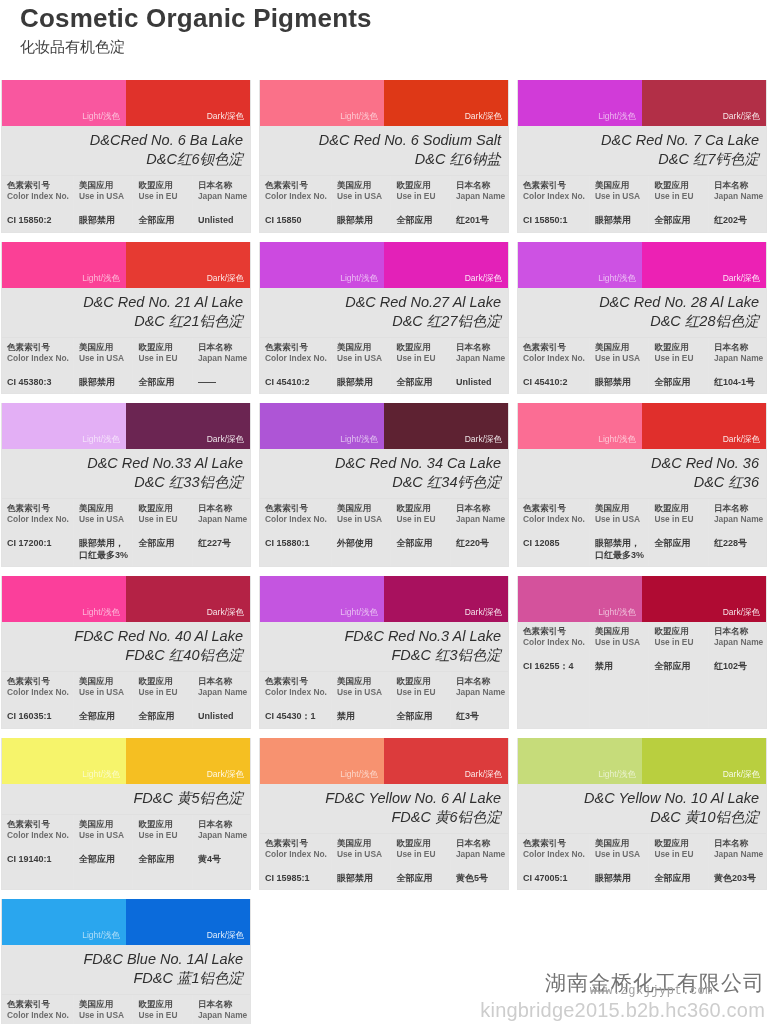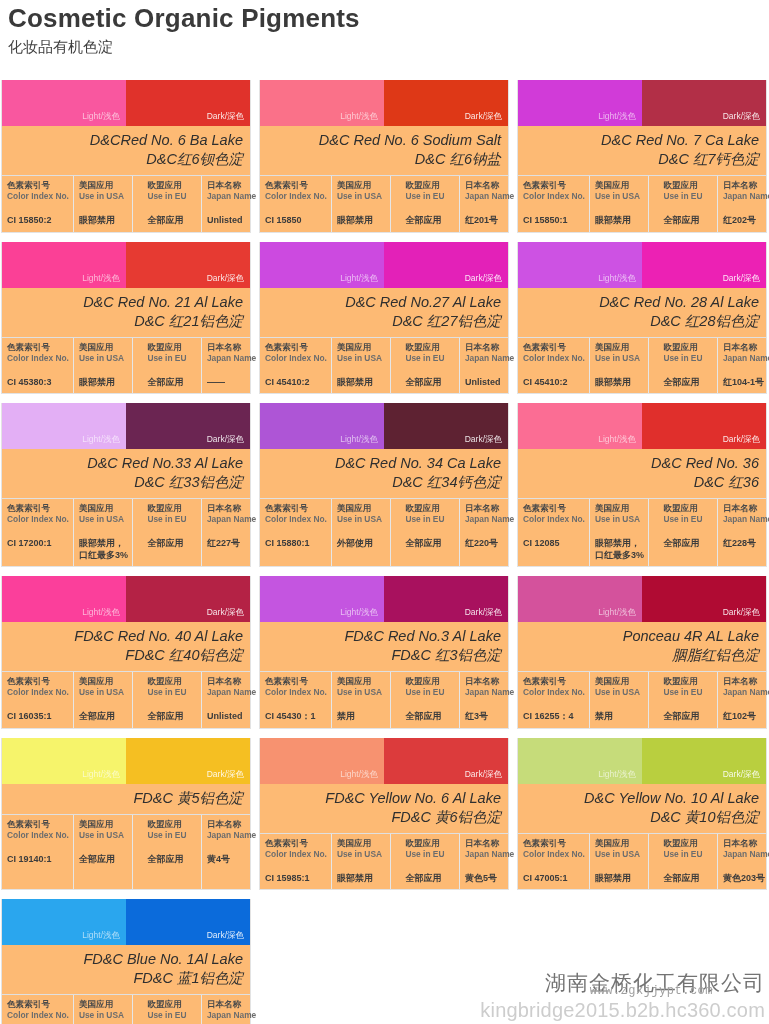--- a/index.html
+++ b/index.html
@@ -10,21 +10,21 @@
     font-family: "Liberation Sans", "DejaVu Sans", sans-serif;
     overflow: hidden;
   }
   #page {
     position: relative;
     width: 769px; height: 1024px;
     background: #ffffff;
   }
 
   
-  .header { padding: 2px 0 0 8px; }
+  .header { padding: 2px 0 0 20px; }
   .title-en {
     font-size: 26px;
     font-weight: 700;
     letter-spacing: 0.2px;
     color: #3a3a3a;
     line-height: 32px;
     white-space: nowrap;
   }
   .title-cn {
     font-size: 15px;
@@ -40,21 +40,21 @@
     top: 80px; left: 0;
     width: 769px;
     display: flex;
     flex-wrap: wrap;
     gap: 9px 8px;
     padding: 0 1px;
   }
 
   .card {
     width: 250px;
-    background: #fdba74;
+    background: #e5e5e5;
     border: 1px solid #e3e3e3;
     border-top: none;
     display: flex;
     flex-direction: column;
   }
 
   
   .swatch {
     height: 46px;
     display: flex;
@@ -108,21 +108,21 @@
   .spec-col {
     flex: 1 1 25%;
     border-right: 1px solid #e6e6e6;
     padding: 4px 4px 5px 5px;
     display: flex;
     flex-direction: column;
   }
   .spec-col:last-child { border-right: none; }
   .spec-col.c0 { flex: 0 0 27%; }
   .spec-col.c1 { flex: 0 0 24%; }
-  .spec-col.c2 { flex: 0 0 24%; margin-left: 9px; }
+  .spec-col.c2 { flex: 0 0 24%; }
   .spec-col.c3 { flex: 0 0 25%; }
 
   .hdr-cn {
     font-size: 8.6px;
     color: #4a4a4a;
     line-height: 11px;
     white-space: nowrap;
   }
   .hdr-en {
     font-size: 8.4px;
@@ -583,24 +583,20 @@
       </div>
       <div class="card">
         <div class="swatch">
           <div class="swatch-half" style="background: rgb(212, 82, 156);">
             <span class="swatch-label dim">Light/浅色</span>
           </div>
           <div class="swatch-half" style="background: rgb(176, 11, 51);">
             <span class="swatch-label">Dark/深色</span>
           </div>
         </div>
-        <div class="names">
-          <div class="name-en">Ponceau 4R AL Lake</div>
-          <div class="name-cn">胭脂红铝色淀</div>
-        </div>
         <div class="spec">
           <div class="spec-col c0">
             <span class="hdr-cn">色素索引号</span>
             <span class="hdr-en">Color Index No.</span>
             <span class="val">CI 16255：4</span>
           </div>
           <div class="spec-col c1">
             <span class="hdr-cn">美国应用</span>
             <span class="hdr-en">Use in USA</span>
             <span class="val">禁用</span>

